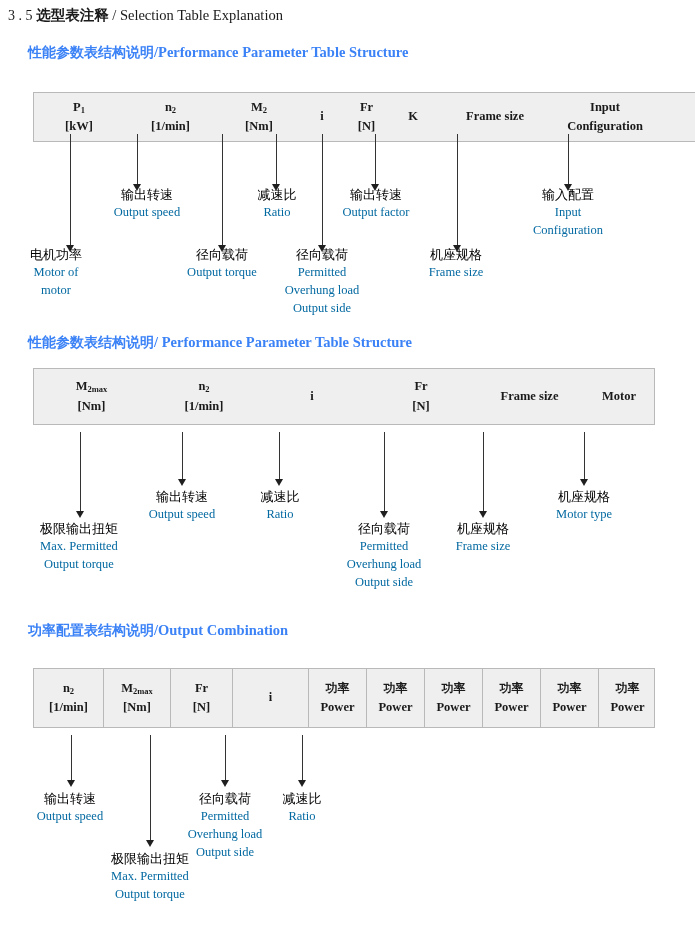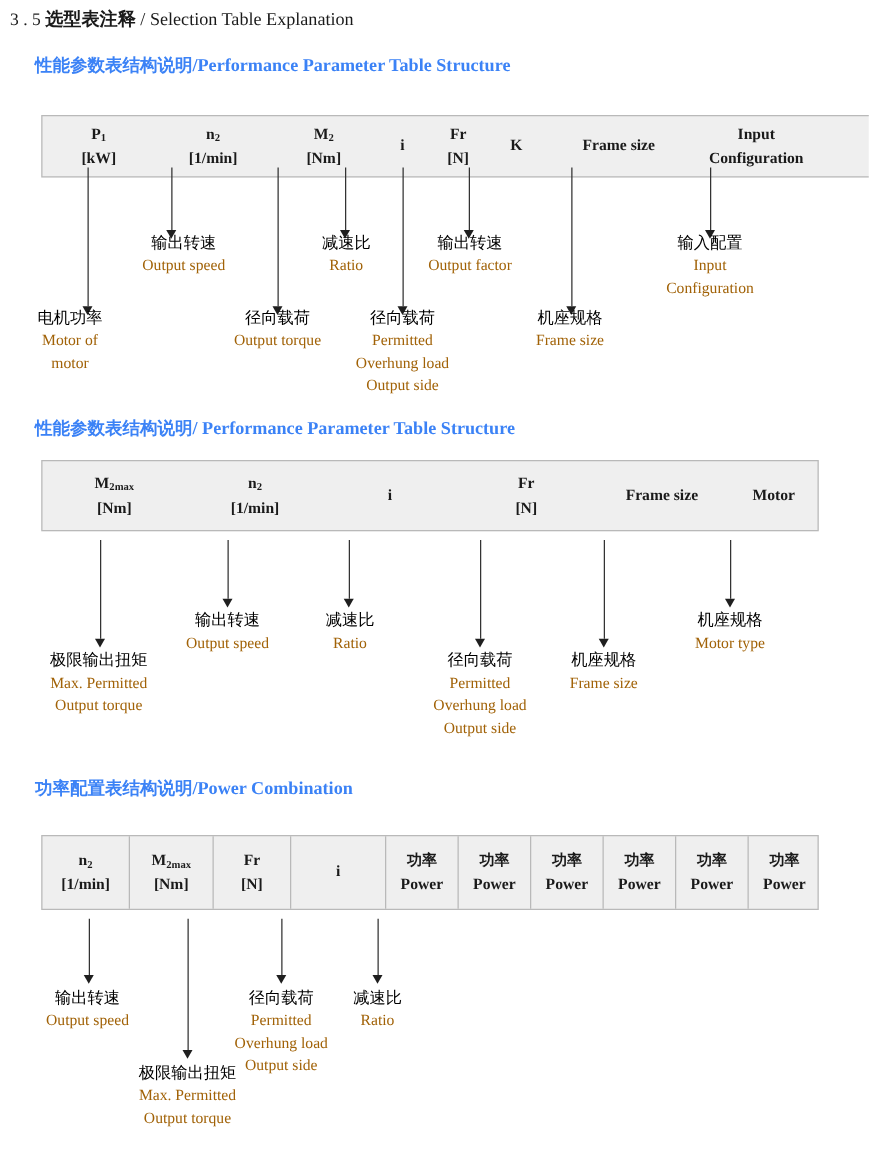--- a/index.html
+++ b/index.html
@@ -124,21 +124,21 @@
   .note .cn {
     font-family: "DejaVu Sans", "Liberation Sans", sans-serif;
     font-size: 13px;
     display: block;
     color: #000000;
   }
   .note .en {
     font-family: "Liberation Serif", "DejaVu Serif", serif;
     font-size: 12.5px;
     display: block;
-    color: #a16207;
+    color: #0369a1;
   }
 </style>
 </head>
 <body>
 
 <div class="doc-title">
   <span class="num">3 . 5</span>
   <span class="cn">选型表注释</span>
   <span class="en">/</span>
   <span class="en">Selection Table Explanation</span>
@@ -325,21 +325,21 @@
 <div class="note" style="left:483px; top:520px;">
   <span class="cn">机座规格</span>
   <span class="en">Frame size</span>
 </div>
 <div class="note" style="left:584px; top:488px;">
   <span class="cn">机座规格</span>
   <span class="en">Motor type</span>
 </div>
 
 <div class="section-title sub-head" style="left:28px; top:622px;">
-  <span class="cn">功率配置表结构说明</span><span class="en">/</span><span class="en">Power Combination</span>
+  <span class="cn">功率配置表结构说明</span><span class="en">/</span><span class="en">Output Combination</span>
 </div>
 
 <div class="ptable" style="left:33px; top:668px; width:622px; height:60px;">
   <div class="cell divided" style="left:0px; width:70px;">
     <span class="l1">n<sub>2</sub></span>
     <span class="l2">[1/min]</span>
   </div>
   <div class="cell divided" style="left:70px; width:67px;">
     <span class="l1">M<sub>2max</sub></span>
     <span class="l2">[Nm]</span>

